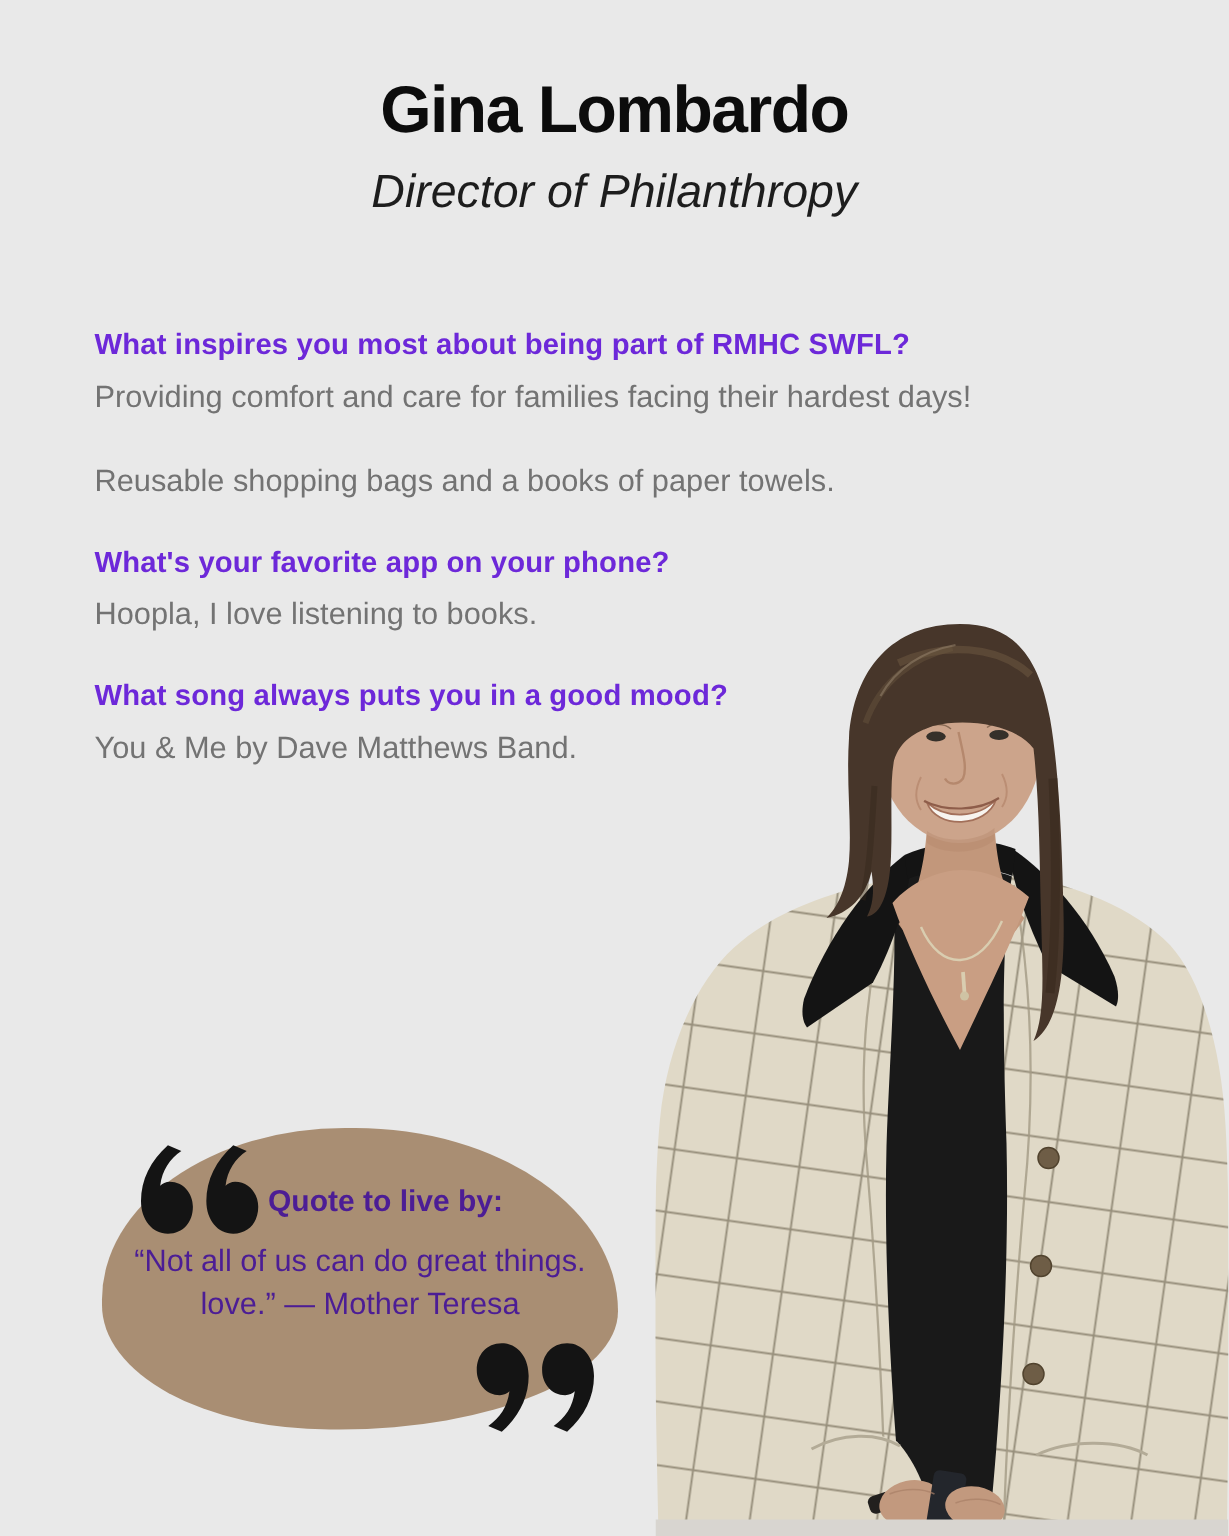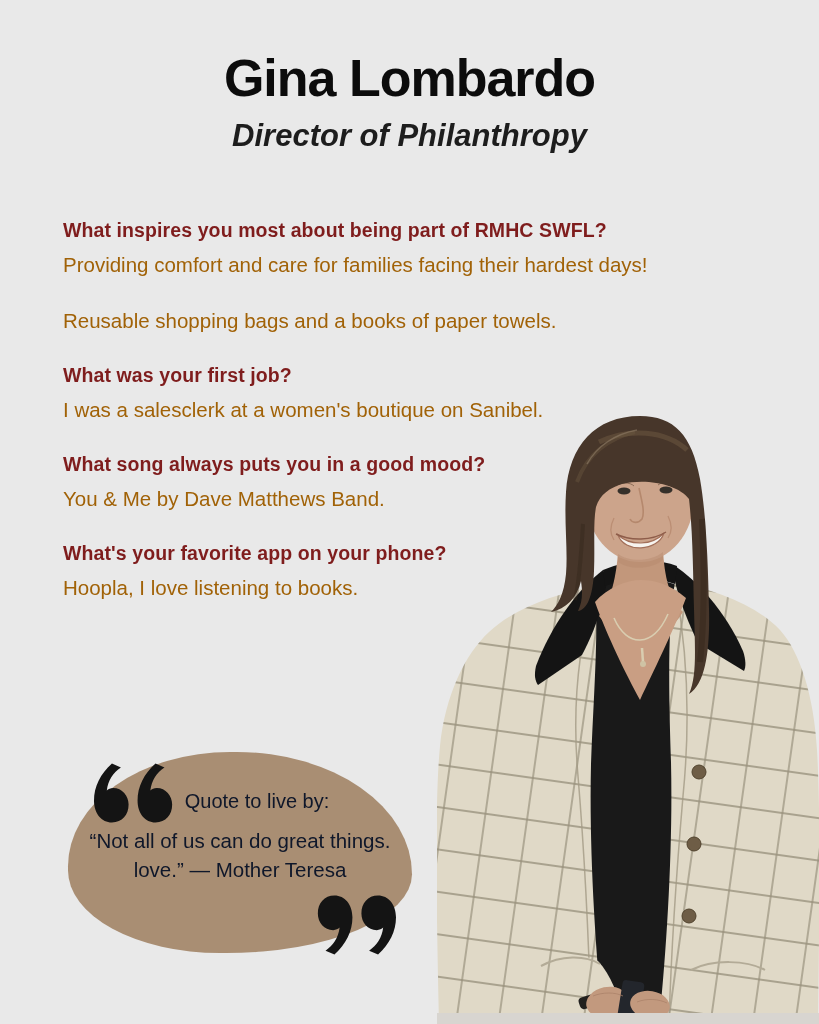--- a/index.html
+++ b/index.html
@@ -3,79 +3,75 @@
 <meta charset="utf-8">
 <style>
   html,body{margin:0;padding:0;}
   body{
     width:819px;height:1024px;position:relative;overflow:hidden;
     background:#e9e9e9;
     font-family:"Liberation Sans",sans-serif;
   }
   .header{position:absolute;top:0;left:0;width:819px;text-align:center;}
   .person-name{
-    margin:52px 0 0 0;font-size:52px;font-weight:800;letter-spacing:-1px;
+    margin:52px 0 0 0;font-size:44px;font-weight:800;letter-spacing:-1px;
     color:#0c0c0c;line-height:1.0;
   }
   .person-title{
-    margin-top:14px;font-size:31px;font-style:italic;font-weight:700;color:#1d1d1d;
+    margin-top:14px;font-size:31px;font-style:italic;font-weight:400;color:#1d1d1d;
   }
   .qa-list{position:absolute;left:63px;top:218px;width:715px;}
   .qa-item{margin-bottom:29px;}
   .question{
-    color:#7f1d1d;font-weight:bold;font-size:19.5px;line-height:24px;
+    color:#6d28d9;font-weight:bold;font-size:19.5px;line-height:24px;
     margin-bottom:9px;letter-spacing:.1px;
   }
-  .answer{color:#a16207;font-size:20.5px;line-height:27px;}
+  .answer{color:#737373;font-size:20.5px;line-height:27px;}
 
   .quote-bubble{
     position:absolute;left:68px;top:752px;width:344px;height:201px;
     background:#a98e73;
     border-radius:48% 52% 55% 45% / 58% 62% 40% 42%;
   }
   .open-quote{position:absolute;left:26px;top:10px;}
   .close-quote{position:absolute;right:16px;top:142px;transform:rotate(180deg);}
   .quote-mark path{fill:#141414;}
   .quote-label{
     position:absolute;left:34px;right:0;top:38px;text-align:center;
-    font-size:20px;font-weight:normal;color:#0f172a;
+    font-size:20px;font-weight:bold;color:#4c1d95;
   }
   .quote-lines{
     position:absolute;left:2px;right:2px;top:74px;text-align:center;
-    color:#0f172a;font-size:20.5px;line-height:29px;
+    color:#4c1d95;font-size:20.5px;line-height:29px;
   }
   .portrait{position:absolute;right:0;bottom:0;width:382px;height:620px;}
 </style>
 </head>
 <body>
 
 <div class="header">
   <h1 class="person-name">Gina Lombardo</h1>
   <div class="person-title">Director of Philanthropy</div>
 </div>
 
 <div class="qa-list">
   <section class="qa-item">
     <div class="question">What inspires you most about being part of RMHC SWFL?</div>
     <div class="answer">Providing comfort and care for families facing their hardest days!</div>
   </section>
   <section class="qa-item">
     <div class="answer">Reusable shopping bags and a books of paper towels.</div>
   </section>
   <section class="qa-item">
-    <div class="question">What was your first job?</div>
-    <div class="answer">I was a salesclerk at a women's boutique on Sanibel.</div>
+    <div class="question">What's your favorite app on your phone?</div>
+    <div class="answer">Hoopla, I love listening to books.</div>
   </section>
   <section class="qa-item">
     <div class="question">What song always puts you in a good mood?</div>
     <div class="answer">You &amp; Me by Dave Matthews Band.</div>
-  </section>
-  <section class="qa-item">
-    <div class="question">What's your favorite app on your phone?</div>
-    <div class="answer">Hoopla, I love listening to books.</div>
   </section>
 </div>
 
 <div class="quote-bubble">
   <svg class="quote-mark open-quote" width="82" height="62" viewBox="0 0 64 48">
     <path d="M14,1 C5,9 0,19 0,30 C0,40 6,47 14,47 C22,47 27,41 27,33 C27,26 22,20 15,20 C13,20 11,21 10,22 C11,14 15,8 21,4 Z"></path>
     <path transform="translate(34,0)" d="M14,1 C5,9 0,19 0,30 C0,40 6,47 14,47 C22,47 27,41 27,33 C27,26 22,20 15,20 C13,20 11,21 10,22 C11,14 15,8 21,4 Z"></path>
   </svg>
   <div class="quote-label">Quote to live by:</div>
   <div class="quote-lines">

